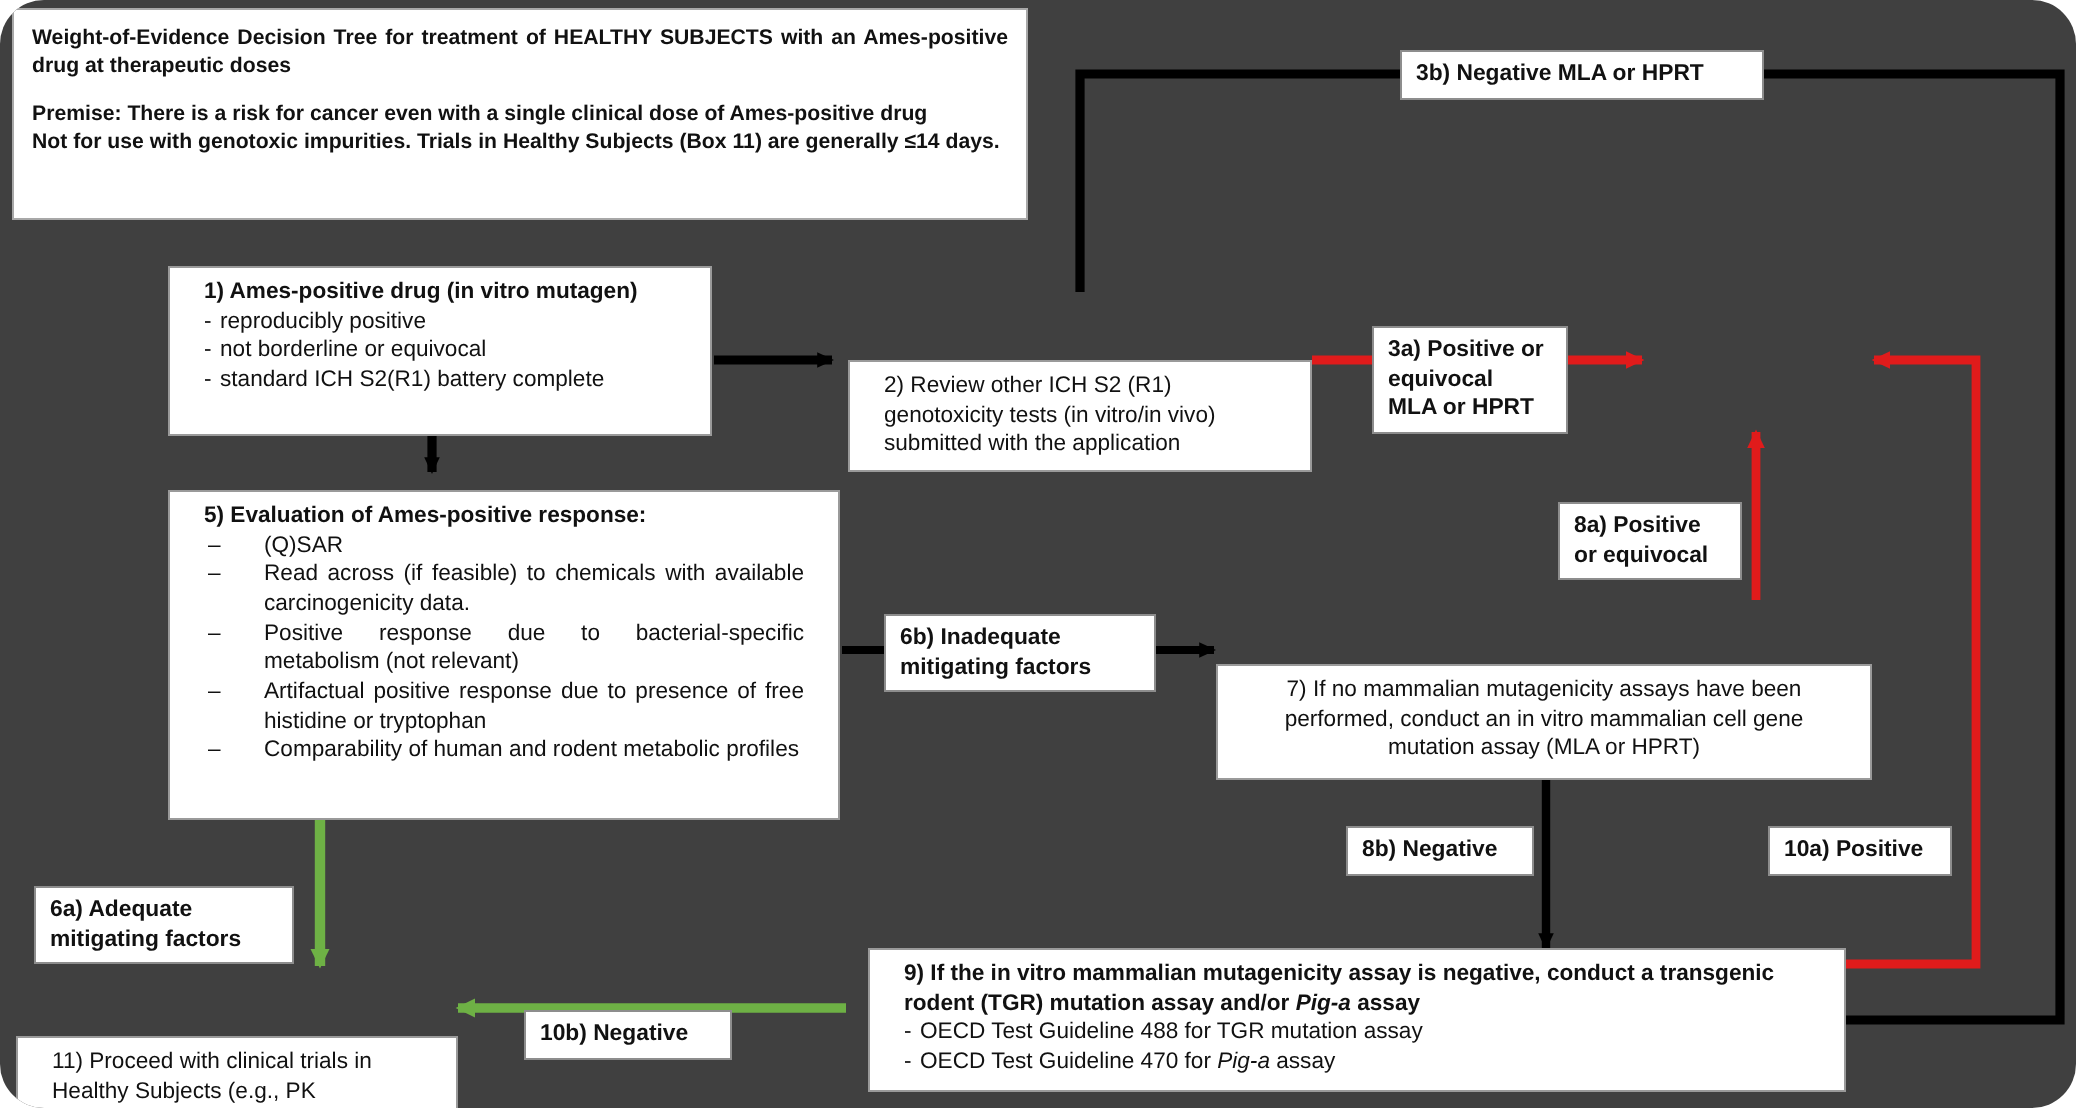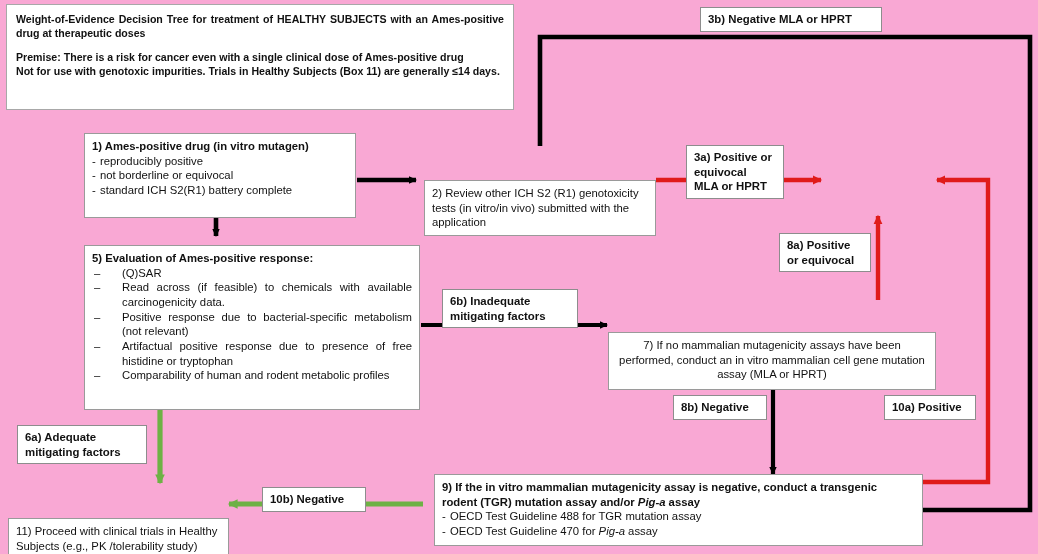--- a/index.html
+++ b/index.html
@@ -4,53 +4,55 @@
 <style>
   html,body{margin:0;padding:0;background:#ffffff;}
   body{
     font-family:"Liberation Sans","DejaVu Sans",sans-serif;
     -webkit-font-smoothing:antialiased;
   }
   #canvas{
     position:relative;
     width:1038px;
     height:554px;
-    background:#f9a8d4;
+    background:#404040;
     overflow:hidden;
+    border-radius:22px;
   }
   svg#wires{
     position:absolute;
     left:0;top:0;
     width:1038px;height:554px;
     pointer-events:none;
   }
   .box{
     position:absolute;
     box-sizing:border-box;
     background:#ffffff;
     border:1px solid #9a9a9a;
     color:#111111;
     font-size:11.3px;
     line-height:1.30;
-    padding:5px 7px;
+    padding:5px 17px;
     z-index:5;
   }
   .box.bold{font-weight:normal;margin-top:32px;}
   .lbl{
     position:absolute;
     box-sizing:border-box;
     background:#ffffff;
     border:1px solid #8d8d8d;
     color:#111111;
     font-size:11.4px;
     font-weight:bold;
     line-height:1.28;
     padding:4px 7px;
     z-index:8;
     white-space:pre-line;
+    margin-top:18px;
   }
   .hdr{
     position:absolute;
     box-sizing:border-box;
     background:#ffffff;
     border:1px solid #a8a8a8;
     font-size:10.6px;
     font-weight:bold;
     line-height:1.33;
     color:#111111;

